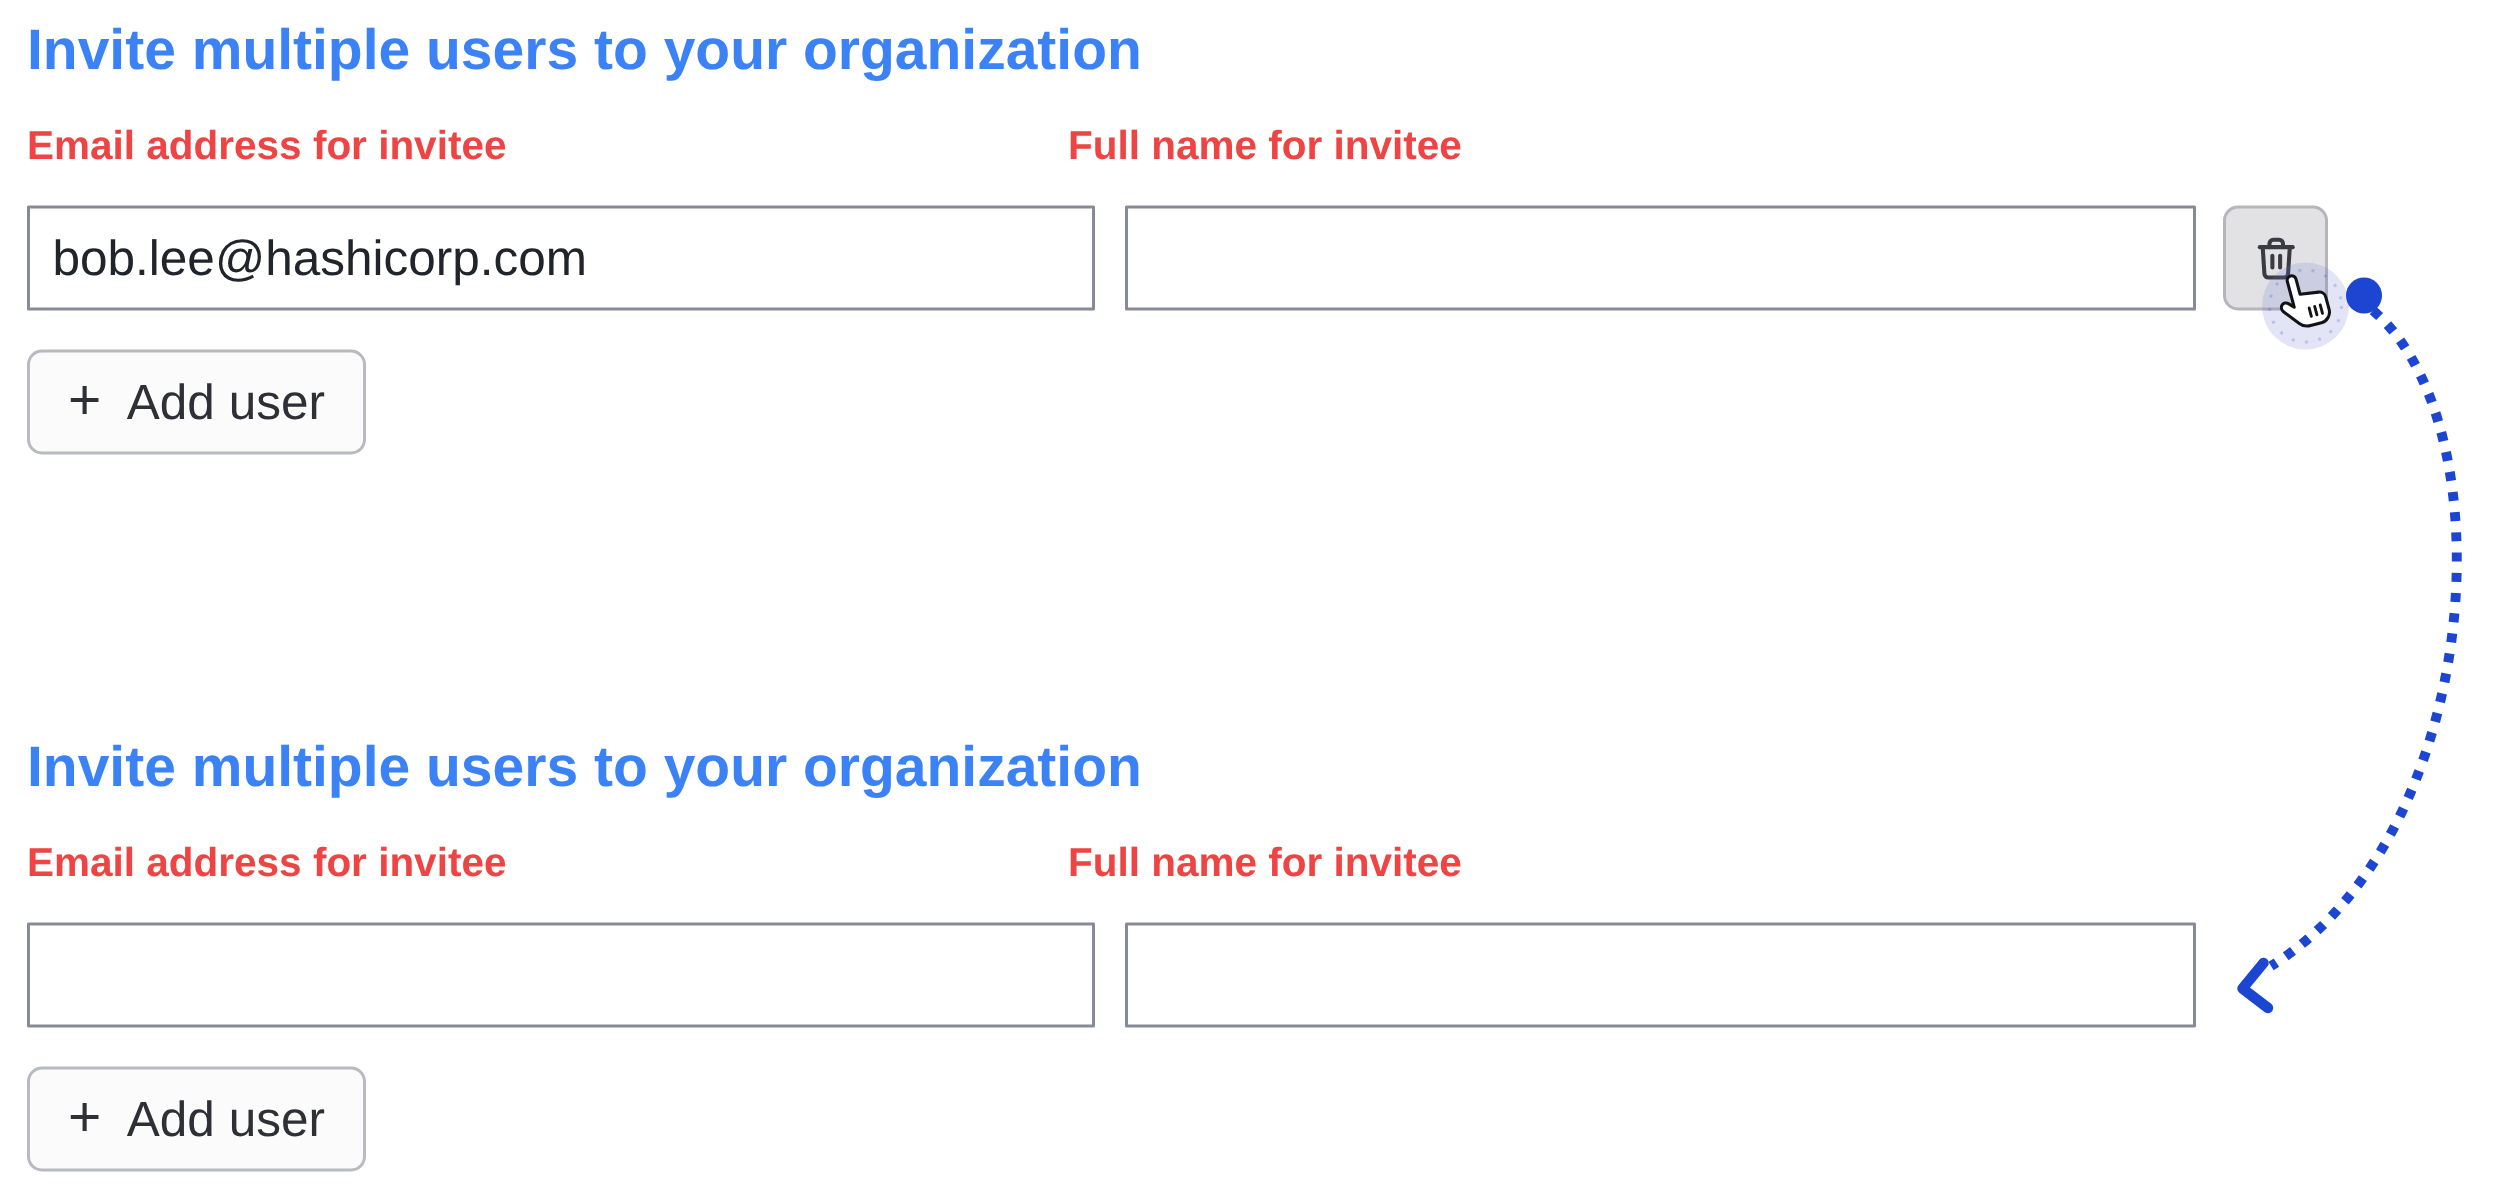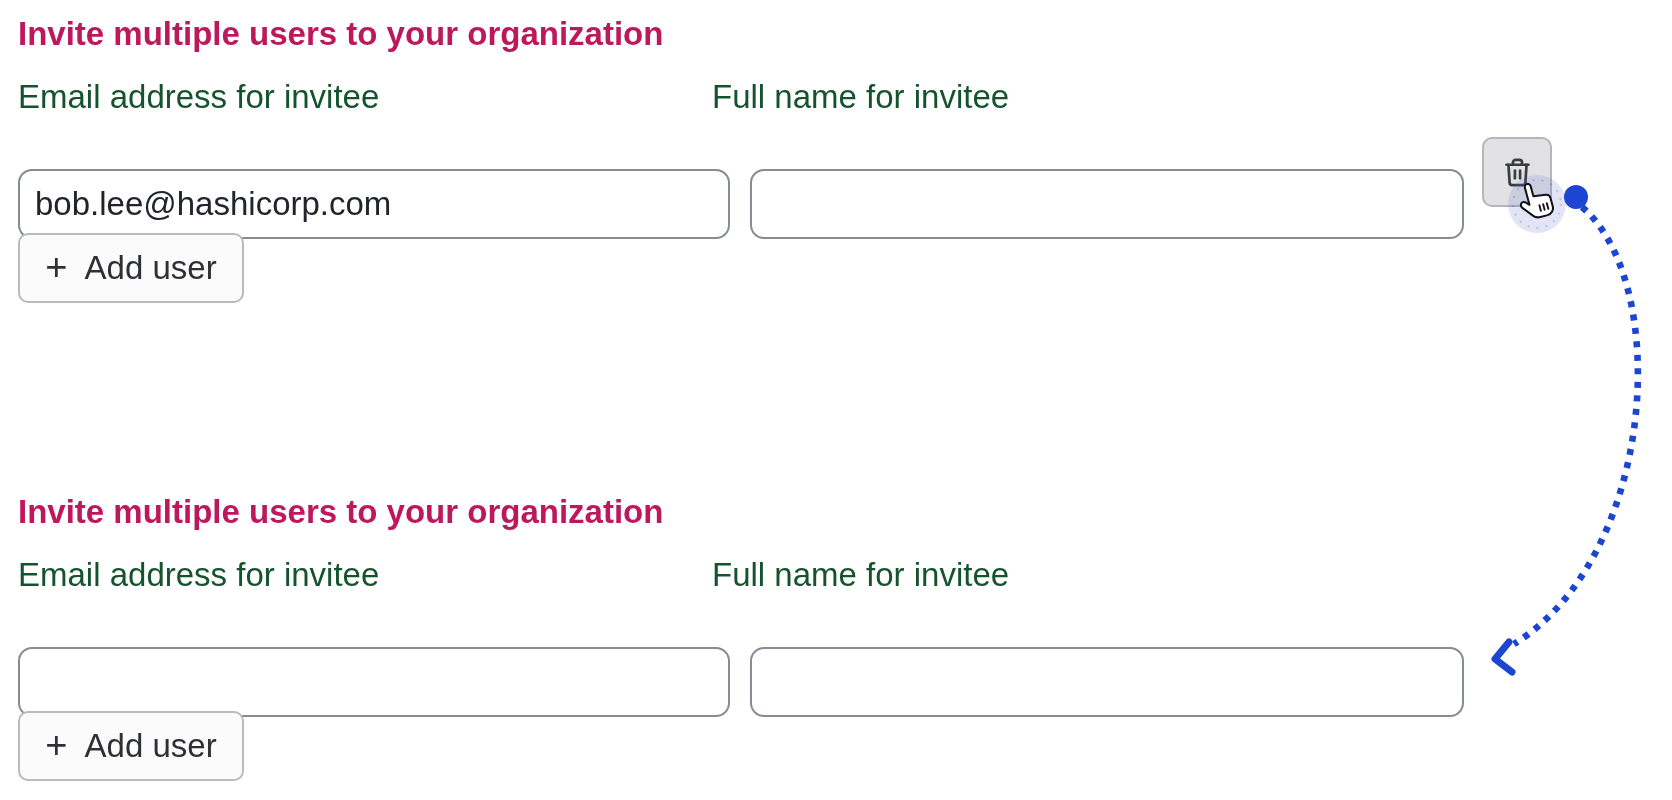--- a/index.html
+++ b/index.html
@@ -7,55 +7,54 @@
     position: relative;
     width: 1672px;
     height: 800px;
     background: #ffffff;
     overflow: hidden;
     font-family: "Liberation Sans", "DejaVu Sans", sans-serif;
   }
   .heading {
     position: absolute;
     left: 18px;
-    font-size: 33px;
+    font-size: 38px;
     font-weight: 700;
     line-height: 40px;
-    color: #be185d;
+    color: #3b82f6;
     white-space: nowrap;
   }
   .h-1 { top: 14px; }
   .h-2 { top: 492px; }
   .field-label {
     position: absolute;
-    font-size: 33px;
-    font-weight: 400;
+    font-size: 27px;
+    font-weight: 700;
     line-height: 40px;
-    color: #14532d;
+    color: #ef4444;
     white-space: nowrap;
   }
   .col-a { left: 18px; }
   .col-b { left: 712px; }
   .row-label-1 { top: 77px; }
   .row-label-2 { top: 555px; }
   .text-input {
     position: absolute;
     width: 714px;
     height: 70px;
     box-sizing: border-box;
     background: #ffffff;
     border: 2px solid #878b96;
-    border-radius: 14px;
+    border-radius: 1px;
     padding: 17px 15px;
     font-family: "Liberation Sans", "DejaVu Sans", sans-serif;
     font-size: 33px;
     font-weight: 400;
     color: #22242b;
     outline: none;
-    margin-top: 32px;
   }
   .row-input-1 { top: 137px; }
   .row-input-2 { top: 615px; }
   .in-a { left: 18px; width: 712px; }
   .in-b { left: 750px; width: 714px; }
   .delete-btn {
     position: absolute;
     left: 1482px;
     top: 137px;
     width: 70px;

